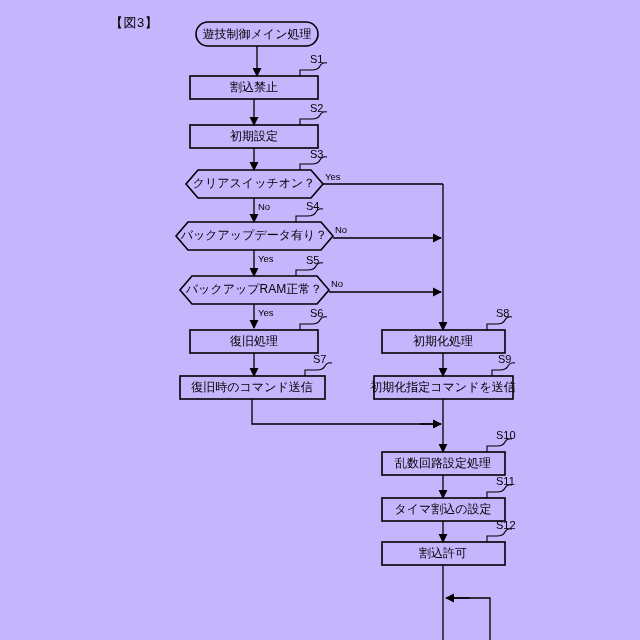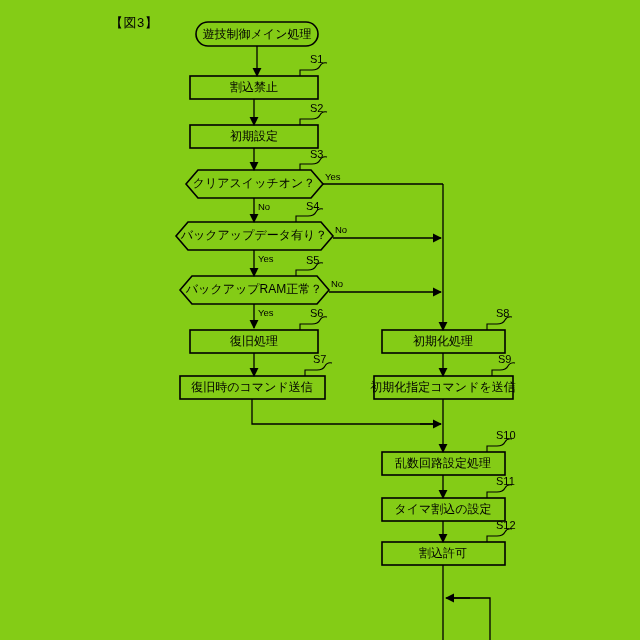--- a/index.html
+++ b/index.html
@@ -4,21 +4,21 @@
 <style>
   html, body {
     margin: 0;
     padding: 0;
     background: #ffffff;
   }
   #page {
     position: relative;
     width: 640px;
     height: 640px;
-    background: #84cc16;
+    background: #c4b5fd;
     font-family: "Liberation Sans", "DejaVu Sans", sans-serif;
     overflow: hidden;
   }
   #figure-label {
     position: absolute;
     left: 110px;
     top: 14px;
     font-size: 13px;
     color: #000;
     letter-spacing: 0.5px;

